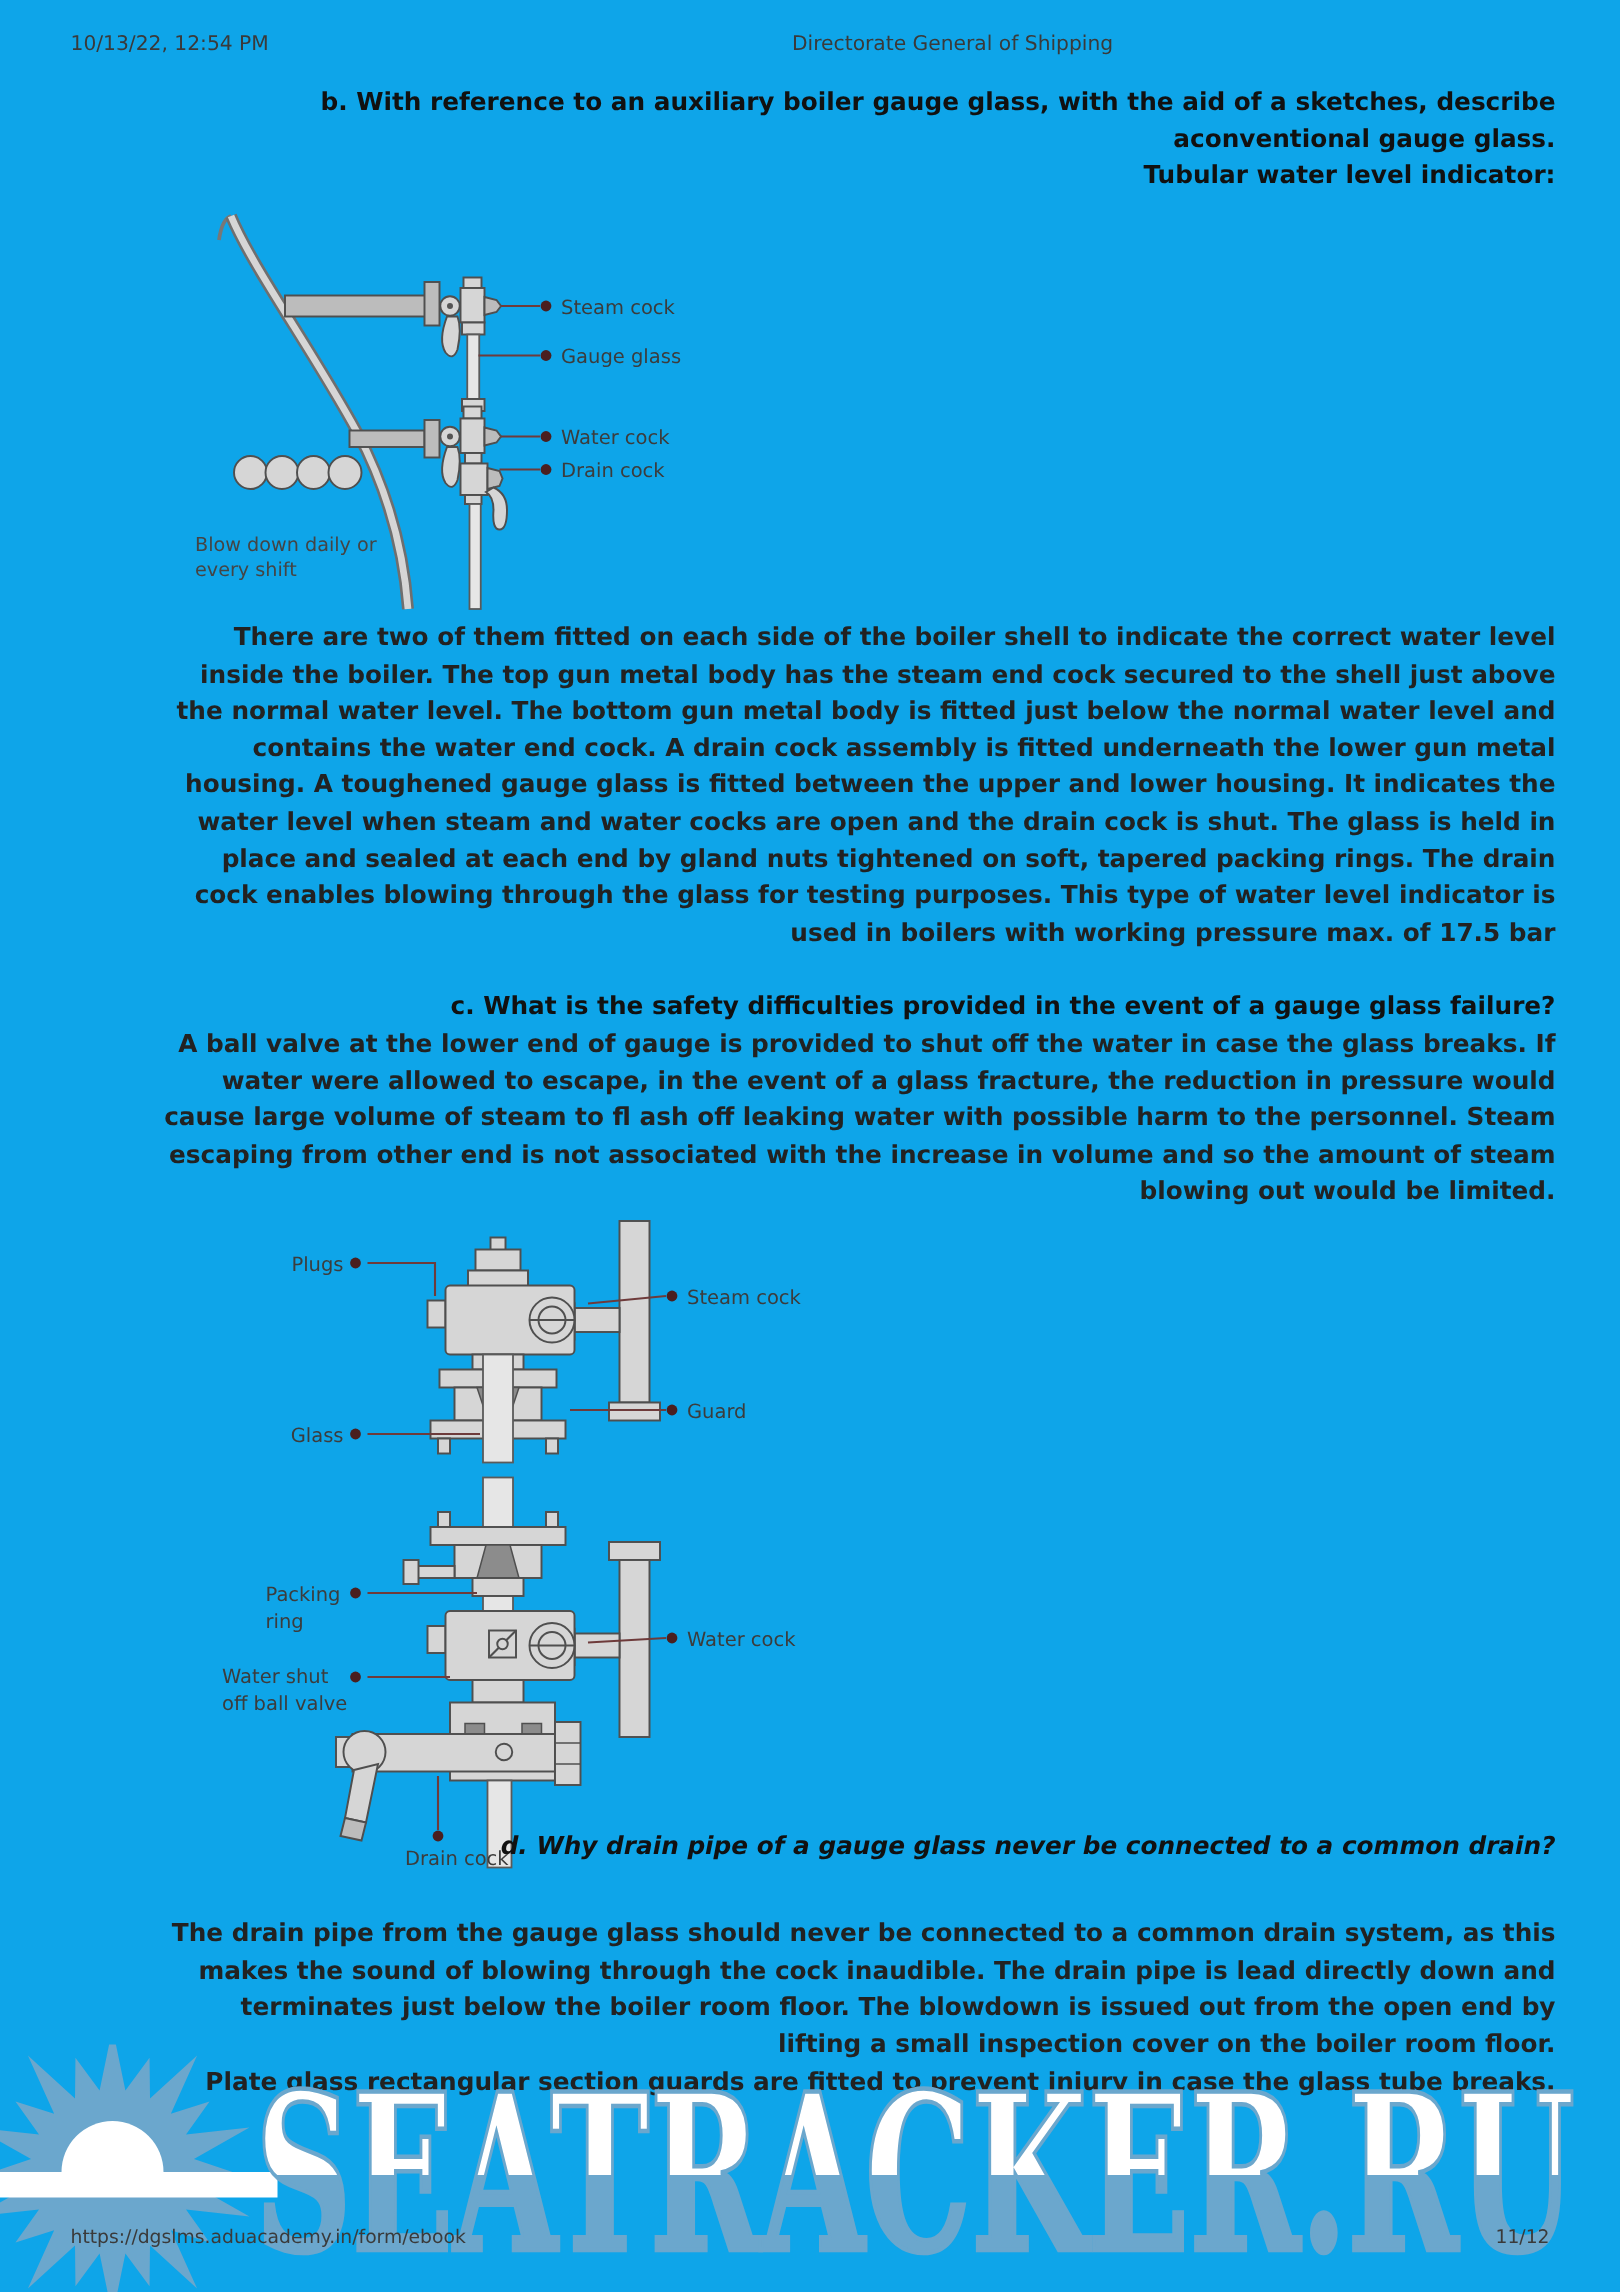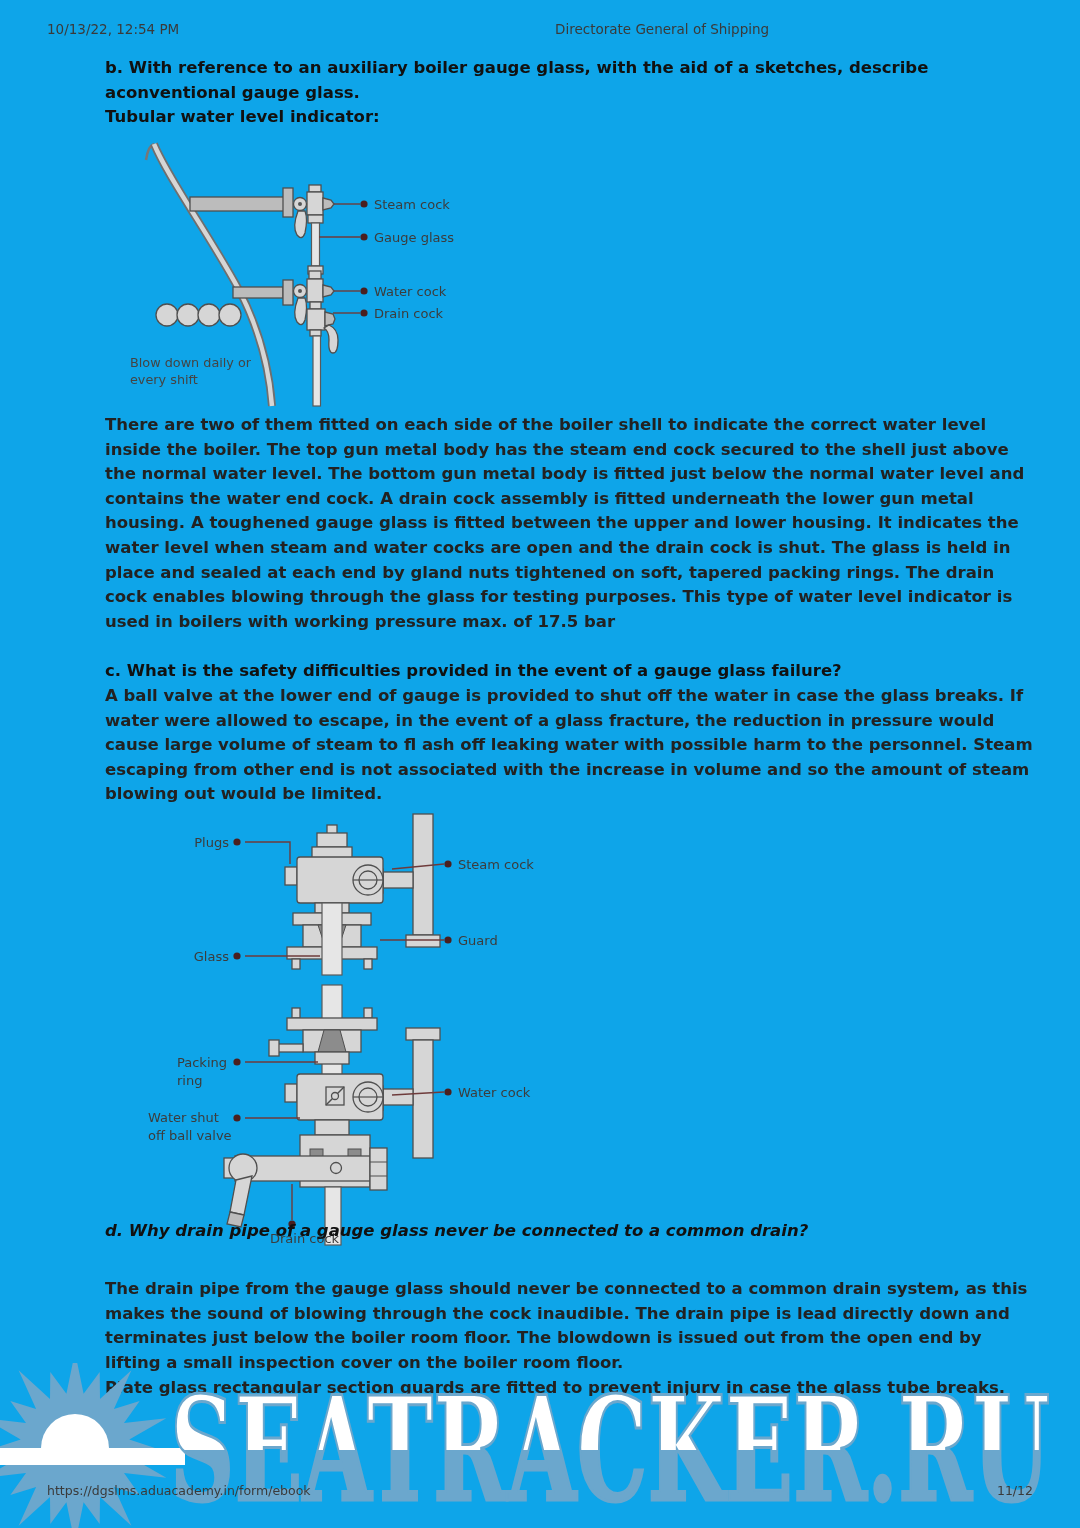--- a/index.html
+++ b/index.html
@@ -7,21 +7,21 @@
   .page {
     position:relative; width:1080px; height:1528px; margin:0 auto;
     background:#0ea5e9; overflow:hidden;
     font-family:"DejaVu Sans","Liberation Sans",sans-serif; color:#1e1e1e;
   }
   .abs { position:absolute; }
   .hdr { font-size:13.5px; color:#3a3a3a; white-space:nowrap; }
   .heading { font-weight:bold; font-size:16.5px; line-height:24.6px; color:#111; }
   .body-text { font-size:16.5px; line-height:24.6px; color:#222;font-weight:bold; }
   .ftr { font-size:12.5px; color:#3a3a3a; white-space:nowrap; }
-  .txt-col { left:105px; width:932px; }
+  .txt-col { left:105px; width:932px;text-align:right; }
   svg text { font-family:"DejaVu Sans","Liberation Sans",sans-serif; }
   .lbl { font-size:13px; fill:#3c3c3c; }
   .cap { font-size:12.8px; fill:#444; }
   .callout { stroke:#6e3b3b; stroke-width:1.4; fill:none; }
   .dot { fill:#4a1f1f; }
   .p1 { fill:#d6d6d6; stroke:#4f4f4f; stroke-width:1.3; }
   .p2 { fill:#bcbcbc; stroke:#4f4f4f; stroke-width:1.3; }
   .p3 { fill:#e6e6e6; stroke:#5a5a5a; stroke-width:1.2; }
   .pd { fill:#8c8c8c; stroke:#4f4f4f; stroke-width:1; }
   .wm-text {
@@ -29,21 +29,21 @@
     stroke:var(--wm); stroke-width:3;
   }
   .sun { fill:var(--wm); }
 </style>
 </head>
 <body>
 
 <div class="page">
 
   <div class="abs hdr" style="left:47px; top:21px;">10/13/22, 12:54 PM</div>
-  <div class="abs hdr" style="left:555px; top:21px;">Directorate General of Shipping</div>
+  <div class="abs hdr" style="left:528px; top:21px;">Directorate General of Shipping</div>
 
   <div class="abs heading txt-col" style="top:56px;">b. With reference to an auxiliary boiler gauge glass, with the aid of a sketches, describe aconventional gauge glass.</div>
   <div class="abs heading txt-col" style="top:105px;">Tubular water level indicator:</div>
 
   <svg class="abs" style="left:128px; top:138px;" width="340" height="275" viewBox="0 0 340 275">
 
     <path d="M18,22 Q20,8 26,6" stroke="#777" stroke-width="2.5" fill="none"></path>
     <path d="M26,6 C40,40 80,95 110,150 C130,188 141,228 144,268" stroke="#6f6f6f" stroke-width="8" fill="none"></path>
     <path d="M26,6 C40,40 80,95 110,150 C130,188 141,228 144,268" stroke="#d6d6d6" stroke-width="4.5" fill="none"></path>
 

